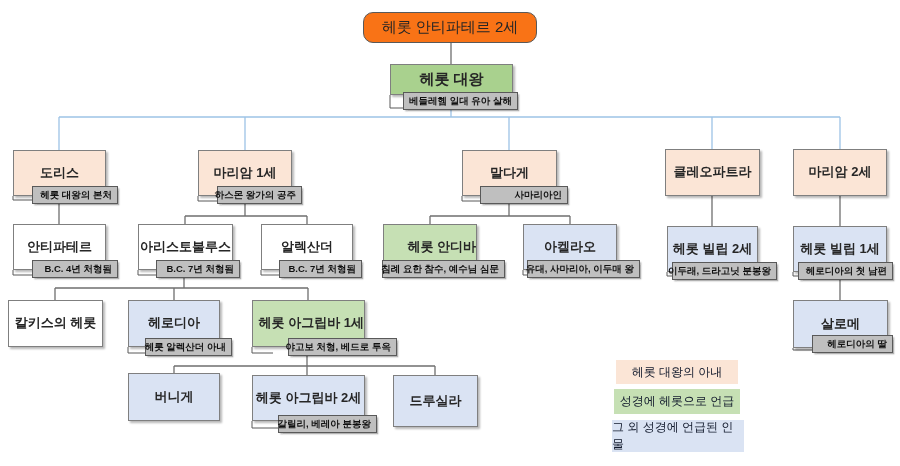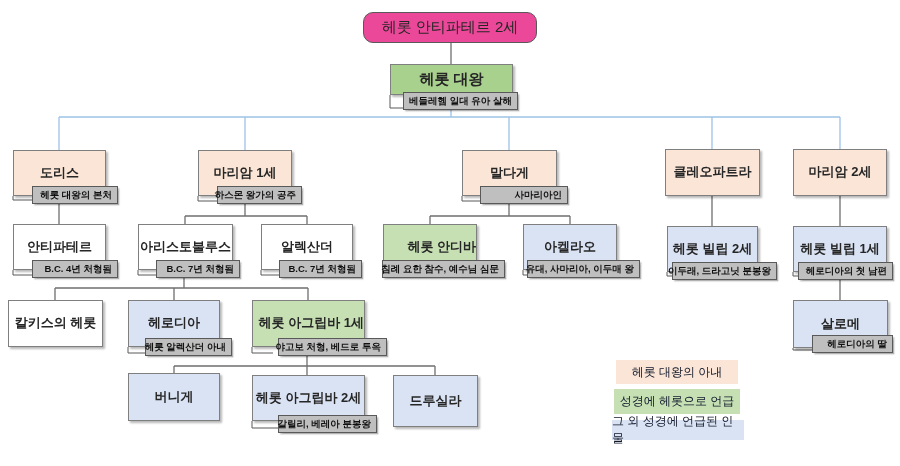--- a/index.html
+++ b/index.html
@@ -1,20 +1,20 @@
 <!DOCTYPE html>
 <html><head>
 <meta charset="utf-8">
 <style>
   html,body{margin:0;padding:0;background:#fff;}
   .stage{position:relative;width:900px;height:466px;background:#ffffff;
          font-family:"Liberation Sans","DejaVu Sans",sans-serif;overflow:hidden;}
   svg.wires{position:absolute;left:0;top:0;z-index:1;}
   .box{position:absolute;display:flex;align-items:center;justify-content:center;
-       box-sizing:border-box;border:1px solid #7f7f7f;background:#ec4899;
+       box-sizing:border-box;border:1px solid #7f7f7f;background:#f97316;
        box-shadow:2px 2px 2px rgba(0,0,0,.28);z-index:2;
        font-weight:bold;font-size:13px;color:#262626;text-align:center;line-height:1.1;}
   .peach{background:#fbe5d6;}
   .green{background:#c6e0b4;justify-content:flex-end;}
   .dgreen{background:#a9d18e;}
   .blue{background:#dae3f3;}
   .white{background:#ffffff;}
   .root{border-radius:10px;border:1.5px solid #595959;font-size:15px;font-weight:normal;box-shadow:none;}
   .big{font-size:15px;}
   .tag{position:absolute;box-sizing:border-box;background:#bfbfbf;border:1px solid #595959;
@@ -132,21 +132,21 @@
   </div>
 
   <div class="box blue" style="left:128px;top:300px;width:92px;height:47px">
     <span>헤로디아</span>
   </div>
   <div class="tag" style="left:145px;top:338px;width:87px;height:15px">헤롯 알렉산더 아내</div>
 
   <div class="box green" style="left:252px;top:300px;width:113px;height:47px">
     <span>헤롯 아그립바 1세</span>
   </div>
-  <div class="tag" style="left:278px;top:338px;width:109px;height:15px">야고보 처형, 베드로 투옥</div>
+  <div class="tag" style="left:288px;top:338px;width:109px;height:15px">야고보 처형, 베드로 투옥</div>
 
   <div class="box blue" style="left:793px;top:300px;width:95px;height:48px">
     <span>살로메</span>
   </div>
   <div class="tag" style="left:812px;top:335px;width:81px;height:15px">헤로디아의 딸</div>
 
   <div class="box blue" style="left:128px;top:373px;width:92px;height:48px">
     <span>버니게</span>
   </div>
 
@@ -154,15 +154,15 @@
     <span>헤롯 아그립바 2세</span>
   </div>
   <div class="tag" style="left:278px;top:415px;width:99px;height:14px">갈릴리, 베레아 분봉왕</div>
 
   <div class="box blue" style="left:393px;top:375px;width:85px;height:52px">
     <span>드루실라</span>
   </div>
 
   <div class="legend-item peach" style="left:616px;top:360px;width:122px;height:24px">헤롯 대왕의 아내</div>
   <div class="legend-item green" style="left:614px;top:389px;width:126px;height:25px">성경에 헤롯으로 언급</div>
-  <div class="legend-item blue" style="left:612px;top:420px;width:132px;height:20px">그 외 성경에 언급된 인물</div>
+  <div class="legend-item blue" style="left:612px;top:420px;width:132px;height:32px">그 외 성경에 언급된 인물</div>
 
 </div>
 
 </body></html>

